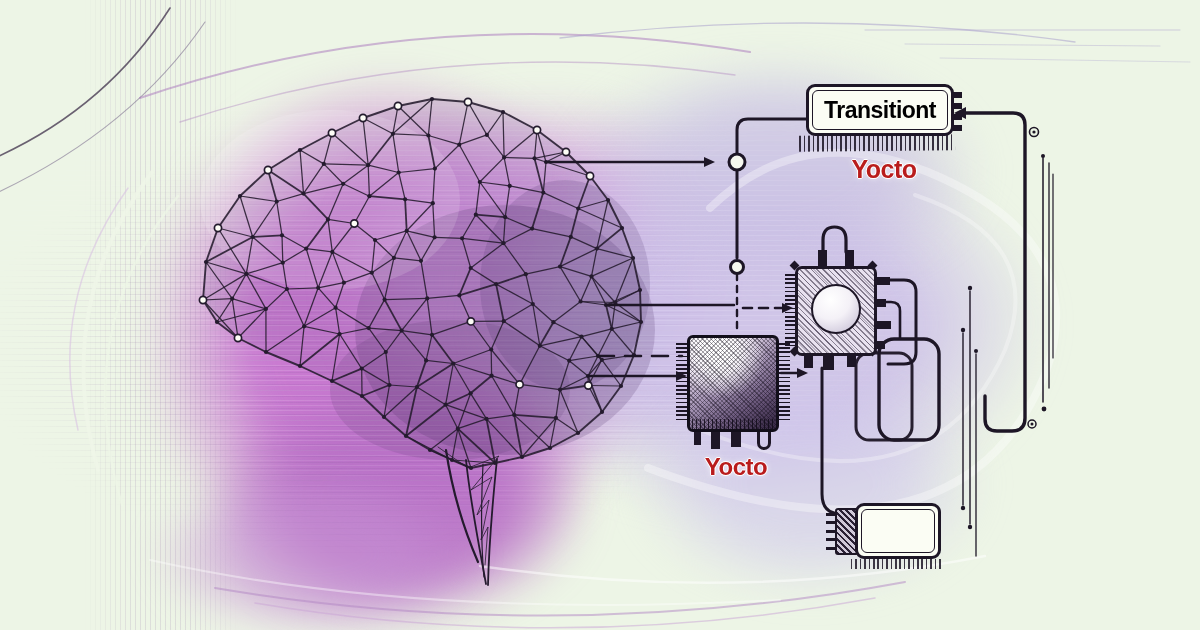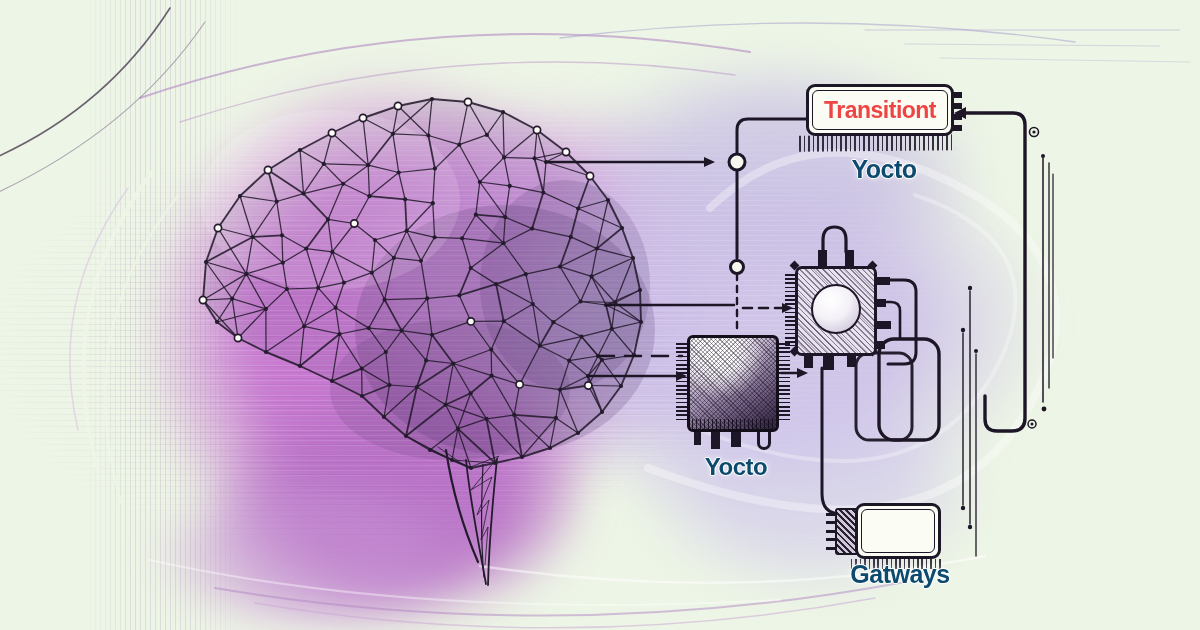--- a/index.html
+++ b/index.html
@@ -33,21 +33,21 @@
     mask-image:linear-gradient(90deg,transparent 7%,#000 11% 16%,transparent 20%);}
 
   
   .art{position:absolute;inset:0;}
 
   
   .transitiont-box{position:absolute;left:806px;top:84px;width:148px;height:52px;box-sizing:border-box;
     border:3px solid var(--ink);border-radius:9px;background:var(--chip-fill);
     display:flex;align-items:center;justify-content:center;}
   .transitiont-box::before{content:"";position:absolute;inset:3px;border:1.5px solid var(--ink);border-radius:6px;}
-  .transitiont-text{font-weight:700;font-size:23px;letter-spacing:-.5px;color:#ef4444;position:relative;}
+  .transitiont-text{font-weight:700;font-size:23px;letter-spacing:-.5px;color:#000000;position:relative;}
   .pins-right-strip{position:absolute;left:953px;top:92px;width:9px;height:42px;
     background:repeating-linear-gradient(180deg,var(--ink) 0 6px,transparent 6px 11px);}
   .comb-transitiont{position:absolute;left:799px;top:135px;width:156px;height:16px;transform:rotate(-.6deg);
     background:repeating-linear-gradient(90deg,rgba(29,22,38,.88) 0 1.6px,transparent 1.6px 4.6px);}
 
   .sphere-chip{position:absolute;left:795px;top:266px;width:82px;height:90px;box-sizing:border-box;
     border:3px solid var(--ink);border-radius:7px;background-color:#e9e2f0;
     background-image:repeating-linear-gradient(45deg,rgba(35,25,48,.5) 0 1.2px,transparent 1.2px 4px),
                      repeating-linear-gradient(45deg,rgba(35,25,48,.22) 0 1px,transparent 1px 7px);}
   .sphere-ball{position:absolute;left:13px;top:15px;width:50px;height:50px;border-radius:50%;
@@ -73,21 +73,21 @@
   .gateways-device::before{content:"";position:absolute;inset:3px;border:1.5px solid var(--ink);border-radius:6px;}
   .gateways-connector{position:absolute;left:835px;top:508px;width:24px;height:47px;box-sizing:border-box;
     border:2.5px solid var(--ink);border-radius:3px;
     background:repeating-linear-gradient(45deg,#2a2135 0 2px,#cfc8d8 2px 4.5px);}
   .gateways-pins{position:absolute;left:826px;top:513px;width:9px;height:38px;
     background:repeating-linear-gradient(180deg,var(--ink) 0 3px,transparent 3px 8.5px);}
   .comb-gateways{position:absolute;left:851px;top:559px;width:92px;height:10px;
     background:repeating-linear-gradient(90deg,rgba(29,22,38,.85) 0 1.5px,transparent 1.5px 4.4px);}
 
   
-  .label{position:absolute;font-weight:700;color:#0c4a6e;text-align:center;letter-spacing:-.5px;
+  .label{position:absolute;font-weight:700;color:#b91c1c;text-align:center;letter-spacing:-.5px;
     text-shadow:0 1px 0 #fff,1px 0 0 #fff,-1px 0 0 #fff,0 -1px 0 #fff,0 0 6px rgba(255,255,255,.85);}
   .label-yocto{left:834px;top:155px;width:100px;font-size:25px;}
   .label-nerves{left:686px;top:453px;width:100px;font-size:24px;}
   .label-gateways{left:845px;top:560px;width:110px;font-size:25px;}
 </style>
 </head>
 <body>
 
 <div class="stage">
 
@@ -672,14 +672,13 @@
   <div class="nerves-chip"></div>
   <div class="nerves-fringe"></div>
 
   <div class="gateways-pins"></div>
   <div class="gateways-connector"></div>
   <div class="gateways-device"></div>
   <div class="comb-gateways"></div>
 
   <div class="label label-yocto">Yocto</div>
   <div class="label label-nerves">Yocto</div>
-  <div class="label label-gateways">Gatways</div>
 </div>
 
 </body></html>

